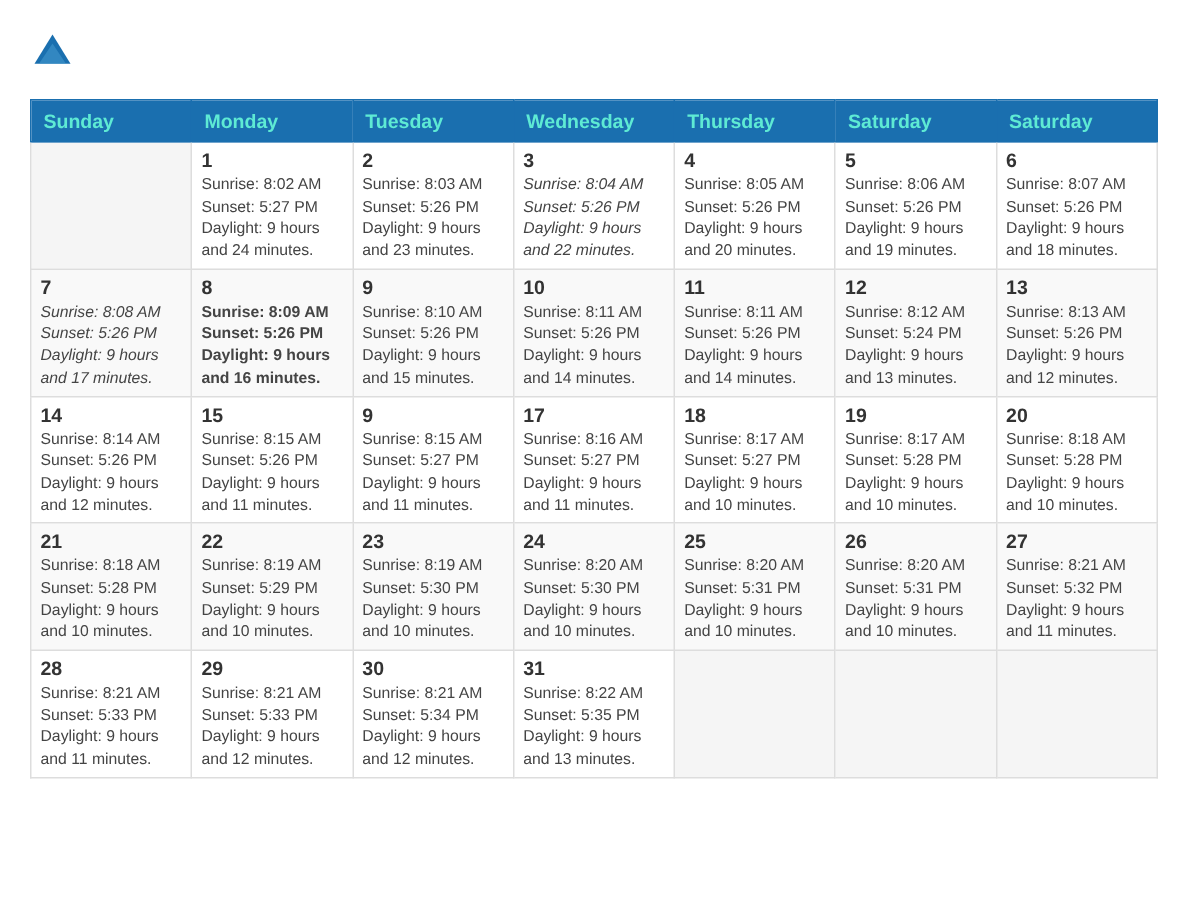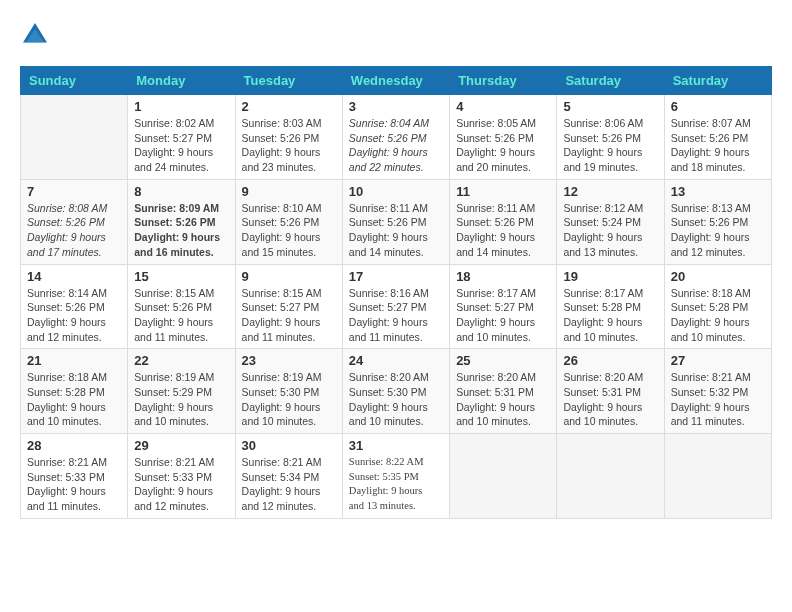--- a/index.html
+++ b/index.html
@@ -333,21 +333,21 @@
         </td>
         <td>
           <span class="day-number">30</span>
           <div class="day-info" style="white-space: pre-line;">Sunrise: 8:21 AM
 Sunset: 5:34 PM
 Daylight: 9 hours
 and 12 minutes.</div>
         </td>
         <td>
           <span class="day-number">31</span>
-          <div class="day-info" style="white-space: pre-line; font-family: Liberation Serif, serif;">Sunrise: 8:22 AM
+          <div class="day-info" style="white-space: pre-line;">Sunrise: 8:22 AM
 Sunset: 5:35 PM
 Daylight: 9 hours
 and 13 minutes.</div>
         </td>
         <td class="empty-cell"></td>
         <td class="empty-cell"></td>
         <td class="empty-cell"></td>
       </tr>
     </tbody>
 </table>

